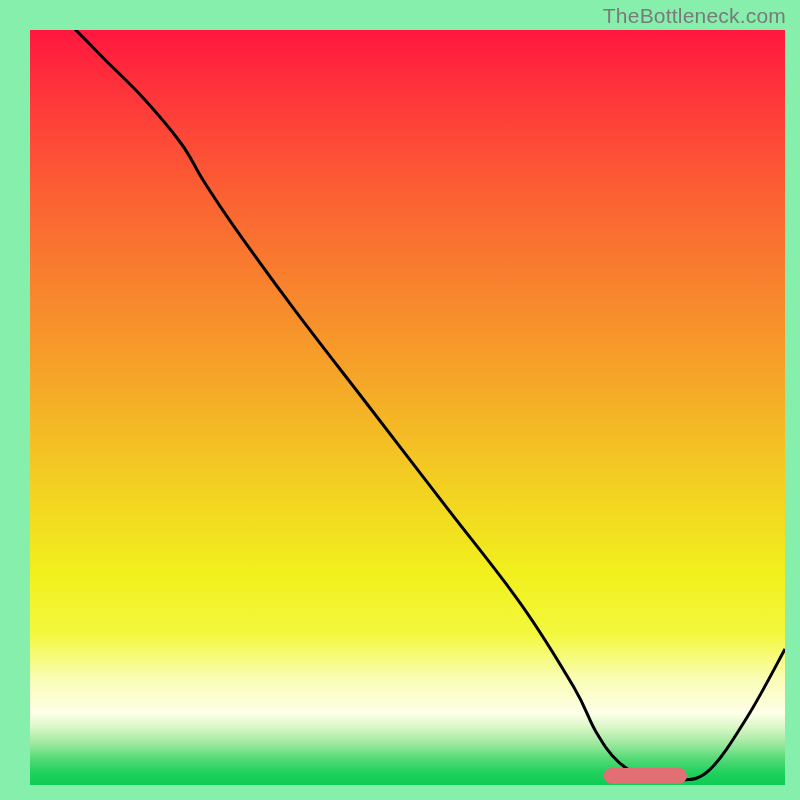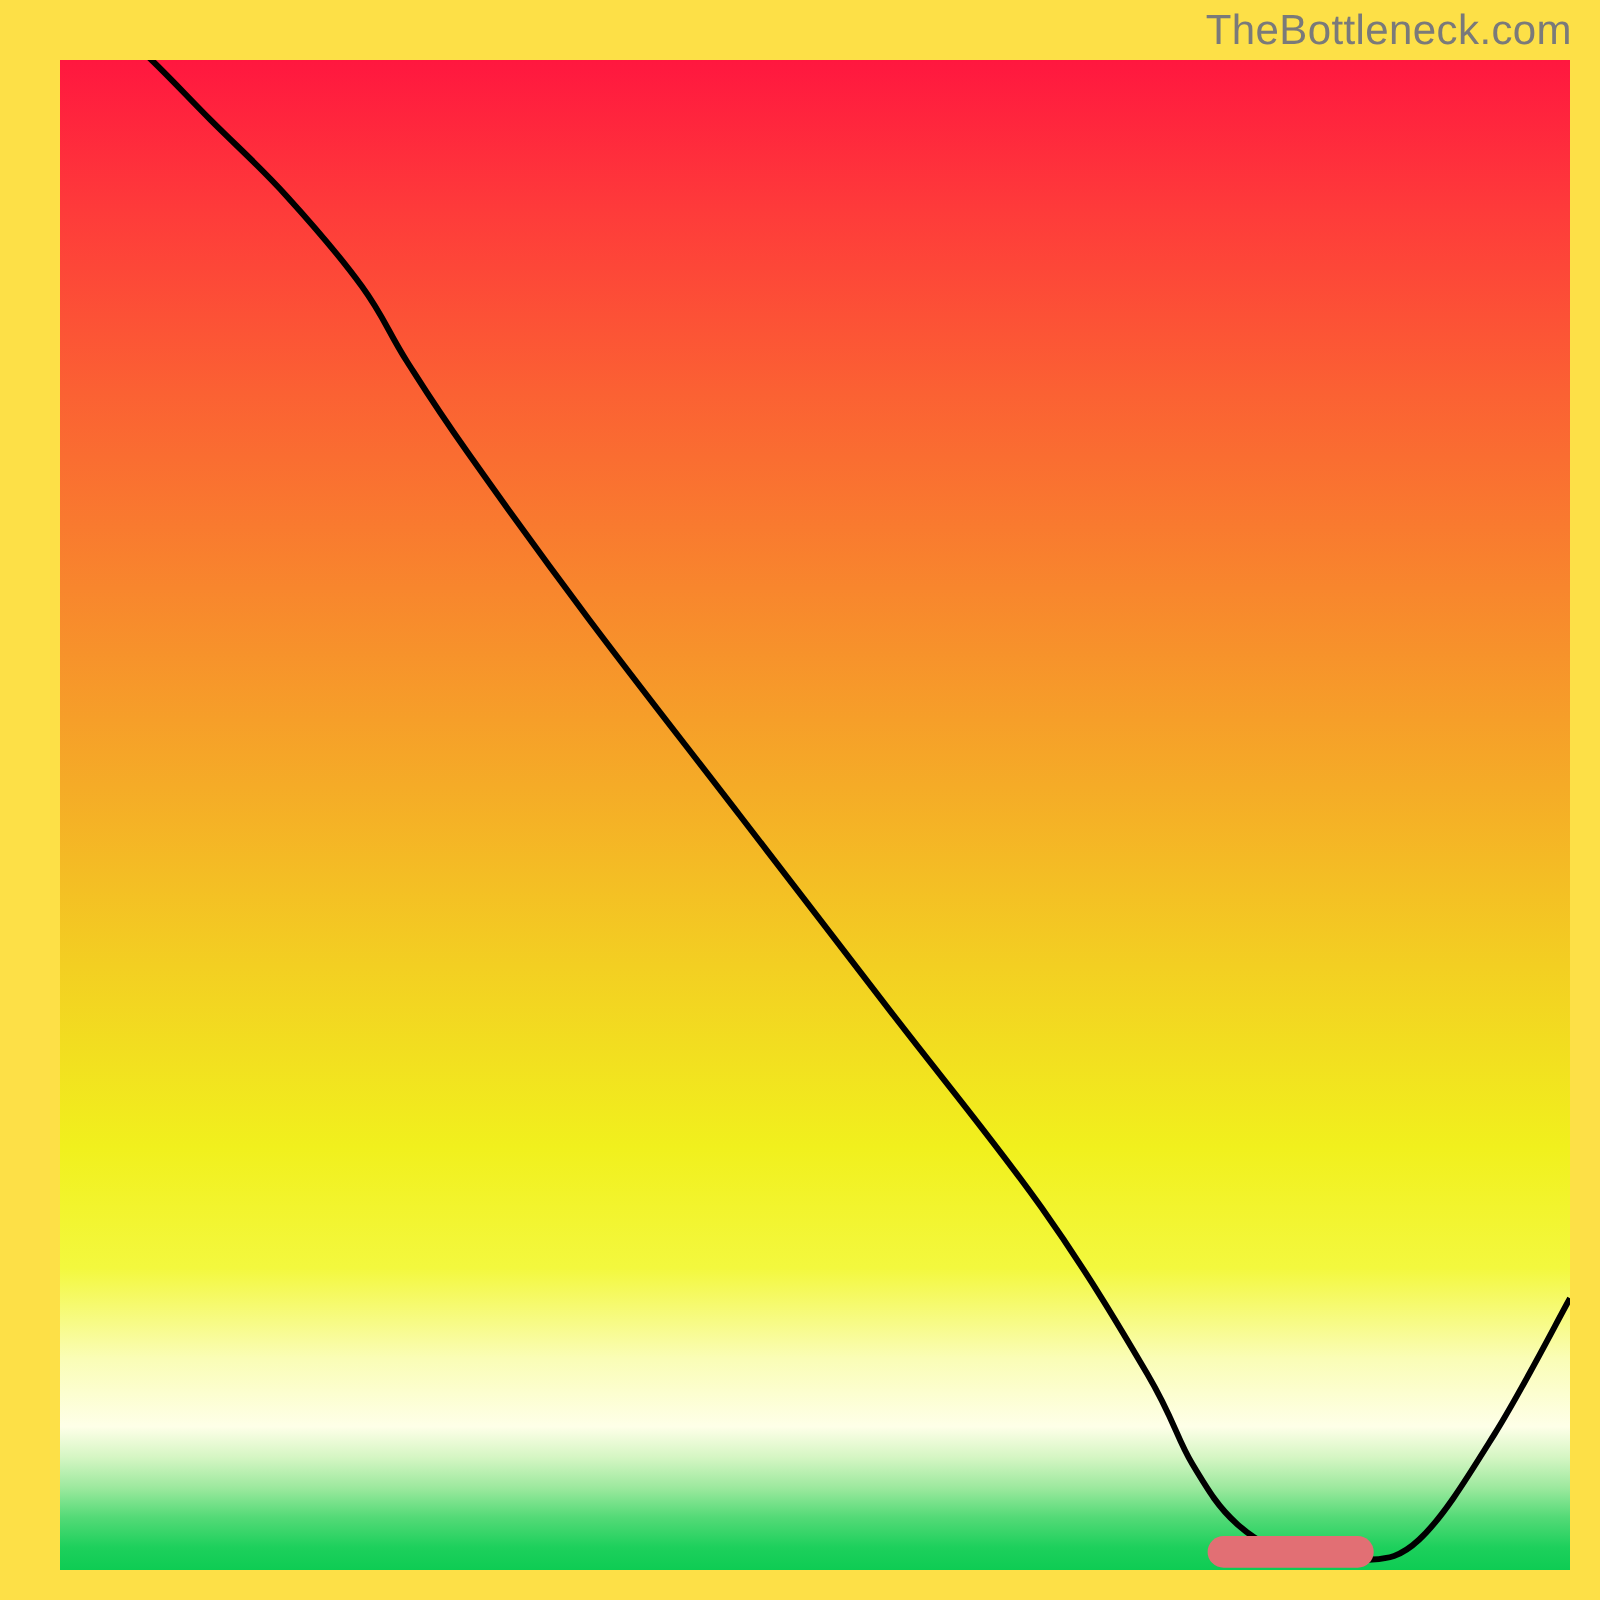--- a/index.html
+++ b/index.html
@@ -8,21 +8,21 @@
     width: 800px;
     height: 800px;
     background: #000;
     overflow: hidden;
     font-family: Arial, Helvetica, sans-serif;
   }
   .stage {
     position: relative;
     width: 800px;
     height: 800px;
-    background: #fde047;
+    background: #86efac;
   }
   .watermark {
     position: absolute;
     top: 4px;
     right: 14px;
     color: #7a7a7a;
     font-size: 21px;
     font-weight: 500;
     letter-spacing: 0.2px;
     z-index: 10;

